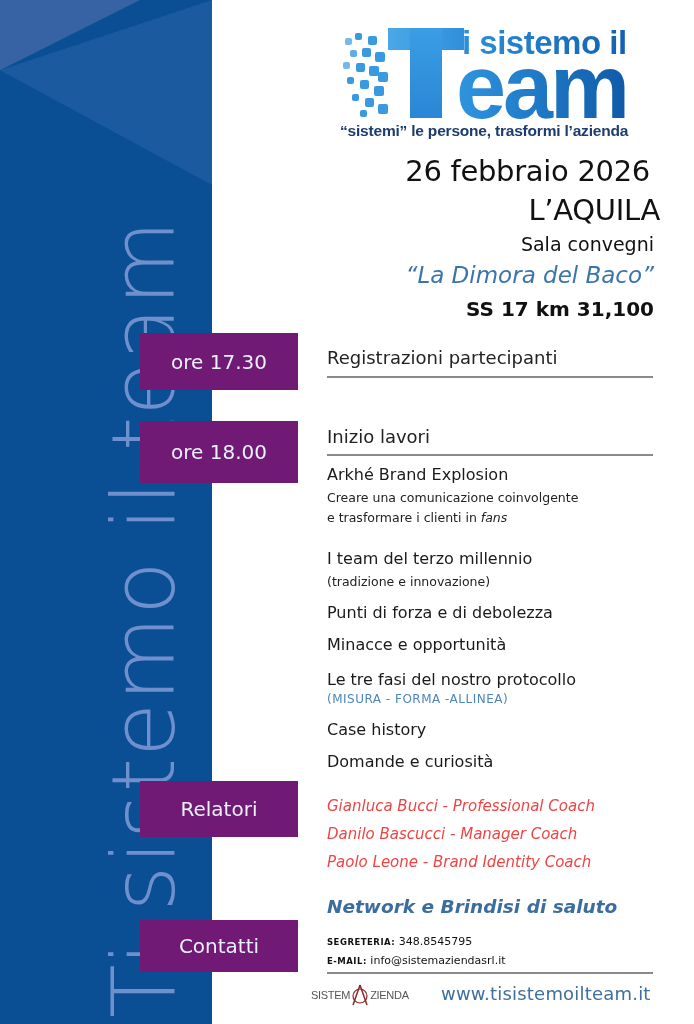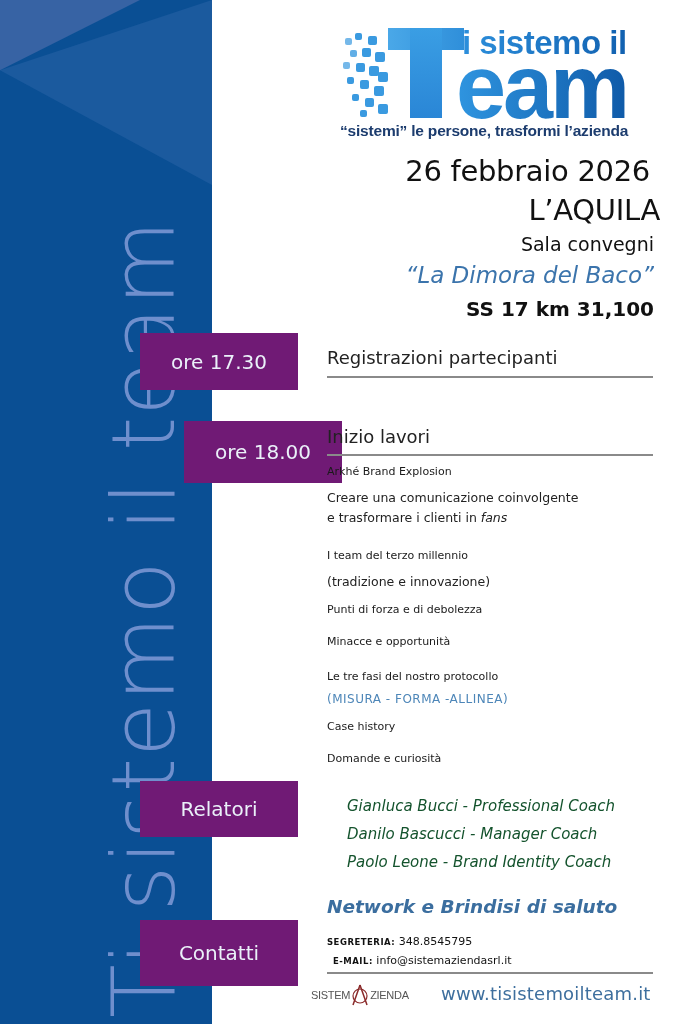--- a/index.html
+++ b/index.html
@@ -19,44 +19,44 @@
   .logo-tag { position:absolute; left:340px; top:122px; font-family:"Liberation Sans", sans-serif; font-weight:bold; font-size:15.5px; color:#1c3c6e; letter-spacing:-0.2px; }
 
   .date { position:absolute; right:44px; top:154px; font-size:29px; font-weight:500; color:#111; letter-spacing:-0.3px; }
   .city { position:absolute; right:34px; top:193px; font-size:29px; color:#111; letter-spacing:-0.3px; }
   .hall { position:absolute; right:40px; top:233px; font-size:19px; color:#111; }
   .venue { position:absolute; right:40px; top:262px; font-size:23px; font-style:italic; color:#3b74ac; }
   .addr { position:absolute; right:40px; top:297px; font-size:20px; font-weight:bold; color:#111; }
 
   .row-title { position:absolute; left:327px; font-size:18px; color:#222; }
   .divider { position:absolute; left:327px; width:326px; height:2px; background:#8a8a8a; }
-  .item { position:absolute; left:327px; font-size:11px; color:#1a1a1a; }
+  .item { position:absolute; left:327px; font-size:16px; color:#1a1a1a; }
   .sub { position:absolute; left:327px; font-size:12.5px; color:#222; }
   .sub-blue { position:absolute; left:327px; font-size:12px; color:#4d86b8; letter-spacing:0.5px; }
-  .speaker { position:absolute; left:327px; font-size:15px; font-style:italic; color:#14532d;margin-left:20px; }
+  .speaker { position:absolute; left:327px; font-size:15px; font-style:italic; color:#ef4444; }
   .network { position:absolute; left:327px; top:896px; font-size:18.5px; font-style:italic; font-weight:bold; color:#3b6e9f; }
   .contact { position:absolute; left:327px; font-size:11px; color:#111; }
   .contact .lbl { font-size:8.5px; letter-spacing:0.5px; font-weight:bold; }
   .footer-logo { position:absolute; left:311px; top:984px; font-family:"Liberation Sans", sans-serif; font-size:11px; color:#555; letter-spacing:-0.3px; display:flex; align-items:center; }
   .footer-logo .a-mark { display:inline-block; width:18px; height:22px; margin:0 1px; }
   .website { position:absolute; left:441px; top:983px; font-size:18px; color:#3e6f9e; letter-spacing:0.2px; }
 </style>
 </head>
 <body>
 
 <div class="panel">
   <div class="tri1"></div>
   <div class="tri2"></div>
   <div class="vtext">Ti sistemo il team</div>
 </div>
 
 <div class="tag" style="top:333px;height:57px;">ore 17.30</div>
-<div class="tag" style="top:421px;height:62px;margin-left:44px;">ore 18.00</div>
+<div class="tag" style="top:421px;height:62px;">ore 18.00</div>
 <div class="tag" style="top:781px;height:56px;">Relatori</div>
-<div class="tag" style="top:920px;height:66px;">Contatti</div>
+<div class="tag" style="top:920px;height:52px;">Contatti</div>
 
 <div>
   <div>
     <div class="puzzle" style="left:345px;top:38px;opacity:.7"></div>
     <div class="puzzle" style="left:355px;top:33px;"></div>
     <div class="puzzle" style="left:368px;top:36px;width:9px;height:9px;"></div>
     <div class="puzzle" style="left:350px;top:50px;opacity:.8"></div>
     <div class="puzzle" style="left:362px;top:48px;width:9px;height:9px;"></div>
     <div class="puzzle" style="left:375px;top:52px;width:10px;height:10px;"></div>
     <div class="puzzle" style="left:343px;top:62px;opacity:.7"></div>
@@ -109,21 +109,21 @@
 <div class="speaker" style="top:797px;">Gianluca Bucci - Professional Coach</div>
 <div class="speaker" style="top:825px;">Danilo Bascucci - Manager Coach</div>
 <div class="speaker" style="top:853px;">Paolo Leone - Brand Identity Coach</div>
 
 <div class="network">Network e Brindisi di saluto</div>
 
 <div class="contact" style="top:935px;">
   <span class="lbl">SEGRETERIA:</span>
   <span>348.8545795</span>
 </div>
-<div class="contact" style="top:954px;margin-left:6px;">
+<div class="contact" style="top:954px;">
   <span class="lbl">E-MAIL:</span>
   <span>info@sistemaziendasrl.it</span>
 </div>
 <div class="divider" style="top:972px;"></div>
 
 <div class="footer-logo">
   <span>SISTEM</span>
   <svg class="a-mark" viewBox="0 0 18 22">
     <circle cx="9" cy="12" r="7" fill="none" stroke="#8a2a2a" stroke-width="1.2"></circle>
     <path d="M9 1 L2 21 M9 1 L16 21" stroke="#8a2a2a" stroke-width="1.5" fill="none"></path>

